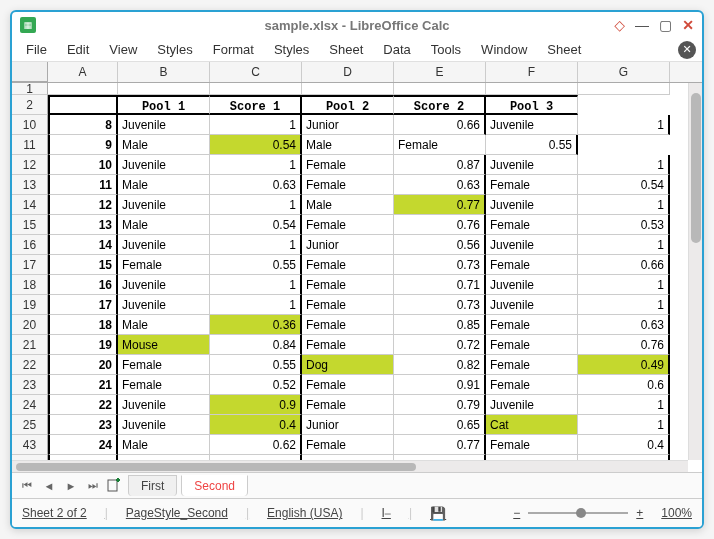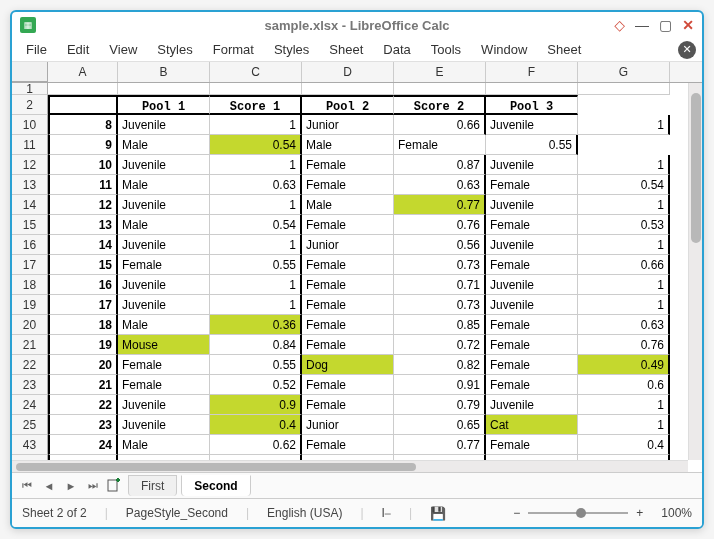--- a/index.html
+++ b/index.html
@@ -209,36 +209,37 @@
     border: 1px solid #ccc;
     border-bottom: none;
     border-radius: 0 0 4px 4px;
     background: #f0f0f0;
     cursor: pointer;
     font-size: 12px;
     color: #444;
   }
   .sheet-tab.active {
     background: #fff;
-    font-weight: bold;
-    color: #000000;
+    font-weight: normal;
+    color: #ef4444;
     border-top: 1px solid #fff;
     text-align: center;
   }
   .statusbar {
     height: 26px;
     display: flex;
     align-items: center;
     padding: 14px 10px;
     gap: 18px;
     border-top: 1px solid #ccc;
     font-size: 12px;
     color: #444;
     flex-shrink: 0;
     background: #fafafa;
+    text-decoration: underline;
   }
   .statusbar .spacer { flex: 1; }
   .zoom-slider {
     display: flex;
     align-items: center;
     gap: 8px;
   }
   .slider-track {
     width: 100px; height: 2px;
     background: #aaa;

